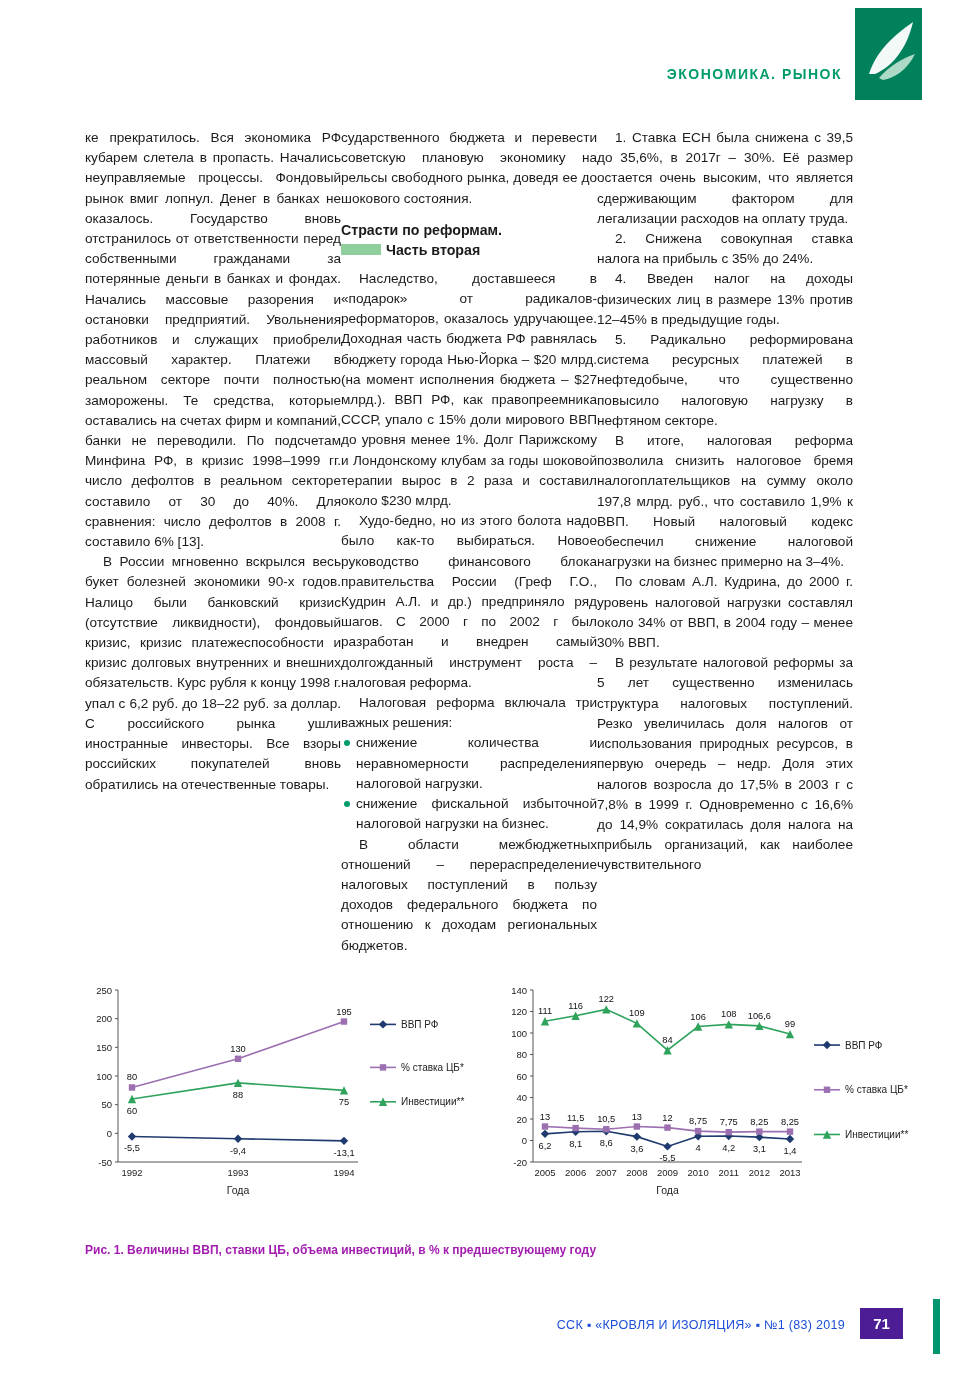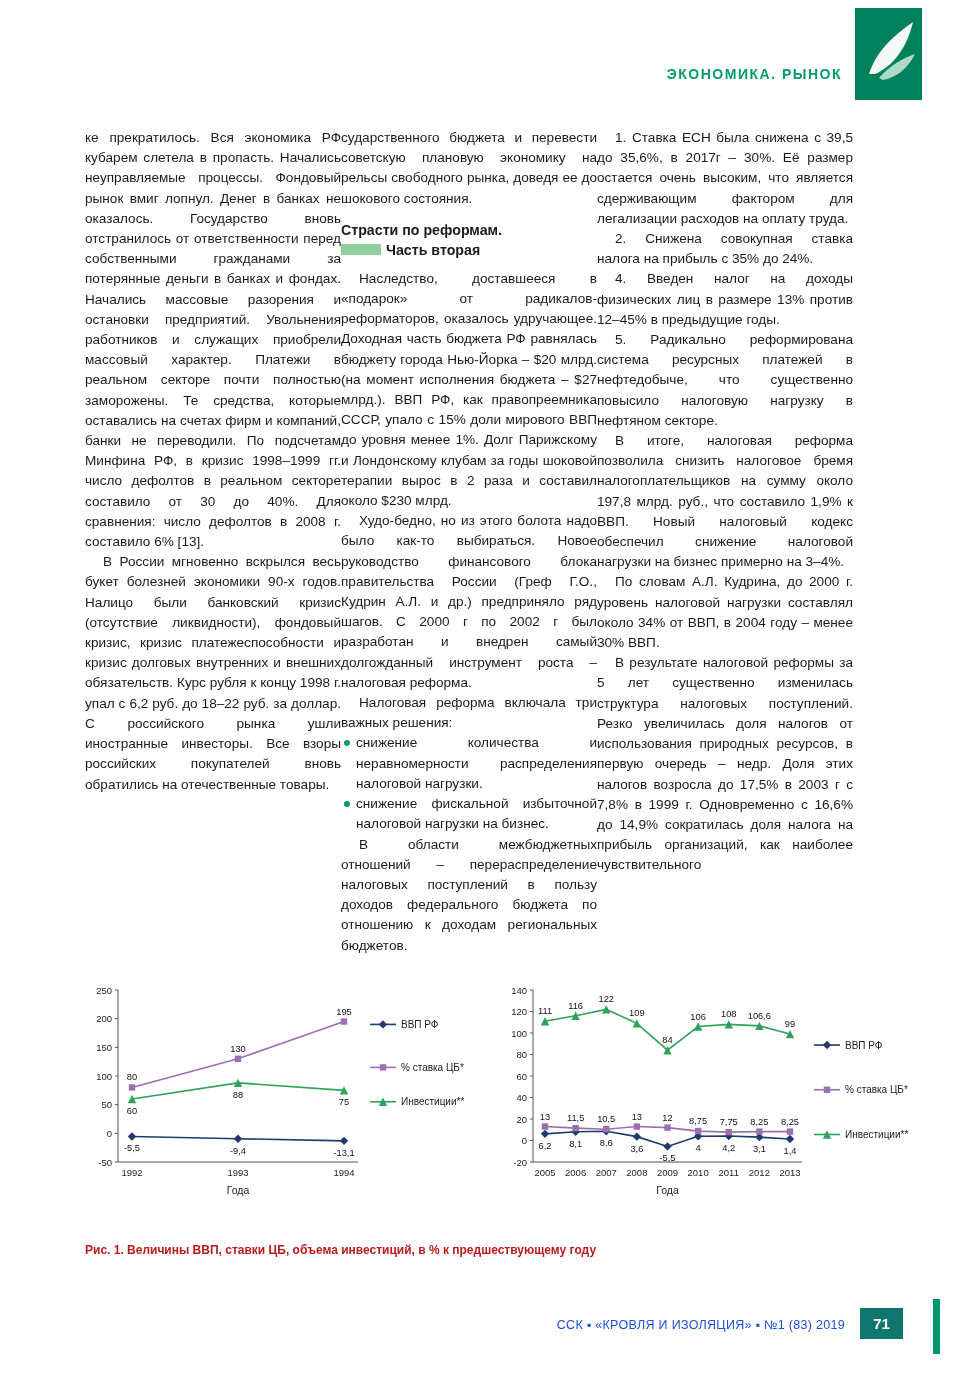--- a/index.html
+++ b/index.html
@@ -44,30 +44,30 @@
   }
 
   .chart-wrap{position:absolute;background:#fff;}
   #chart1-wrap{left:78px;top:980px;width:400px;height:232px;}
   #chart2-wrap{left:495px;top:980px;width:425px;height:232px;}
   svg{overflow:visible;display:block;}
   svg text{font-family:"Liberation Sans","DejaVu Sans",sans-serif;}
 
   .caption{
     position:absolute;left:85px;top:1243px;width:700px;
-    font-size:12px;font-weight:bold;color:#b91c1c;
+    font-size:12px;font-weight:bold;color:#a21caf;
   }
 
   .footer-text{
     position:absolute;top:1318px;right:135px;
     font-size:12.5px;color:#1d4ed8;letter-spacing:0.3px;
   }
   .page-num{
     position:absolute;top:1308px;right:77px;width:43px;height:31px;
-    background:#0f766e;color:#fff;font-weight:bold;font-size:15px;
+    background:#4c1d95;color:#fff;font-weight:bold;font-size:15px;
     display:flex;align-items:center;justify-content:center;
   }
   .edge-strip{
     position:absolute;top:1299px;right:40px;width:7px;height:55px;background:#00966e;
   }
 </style>
 </head>
 <body>
 
 <div class="page">

